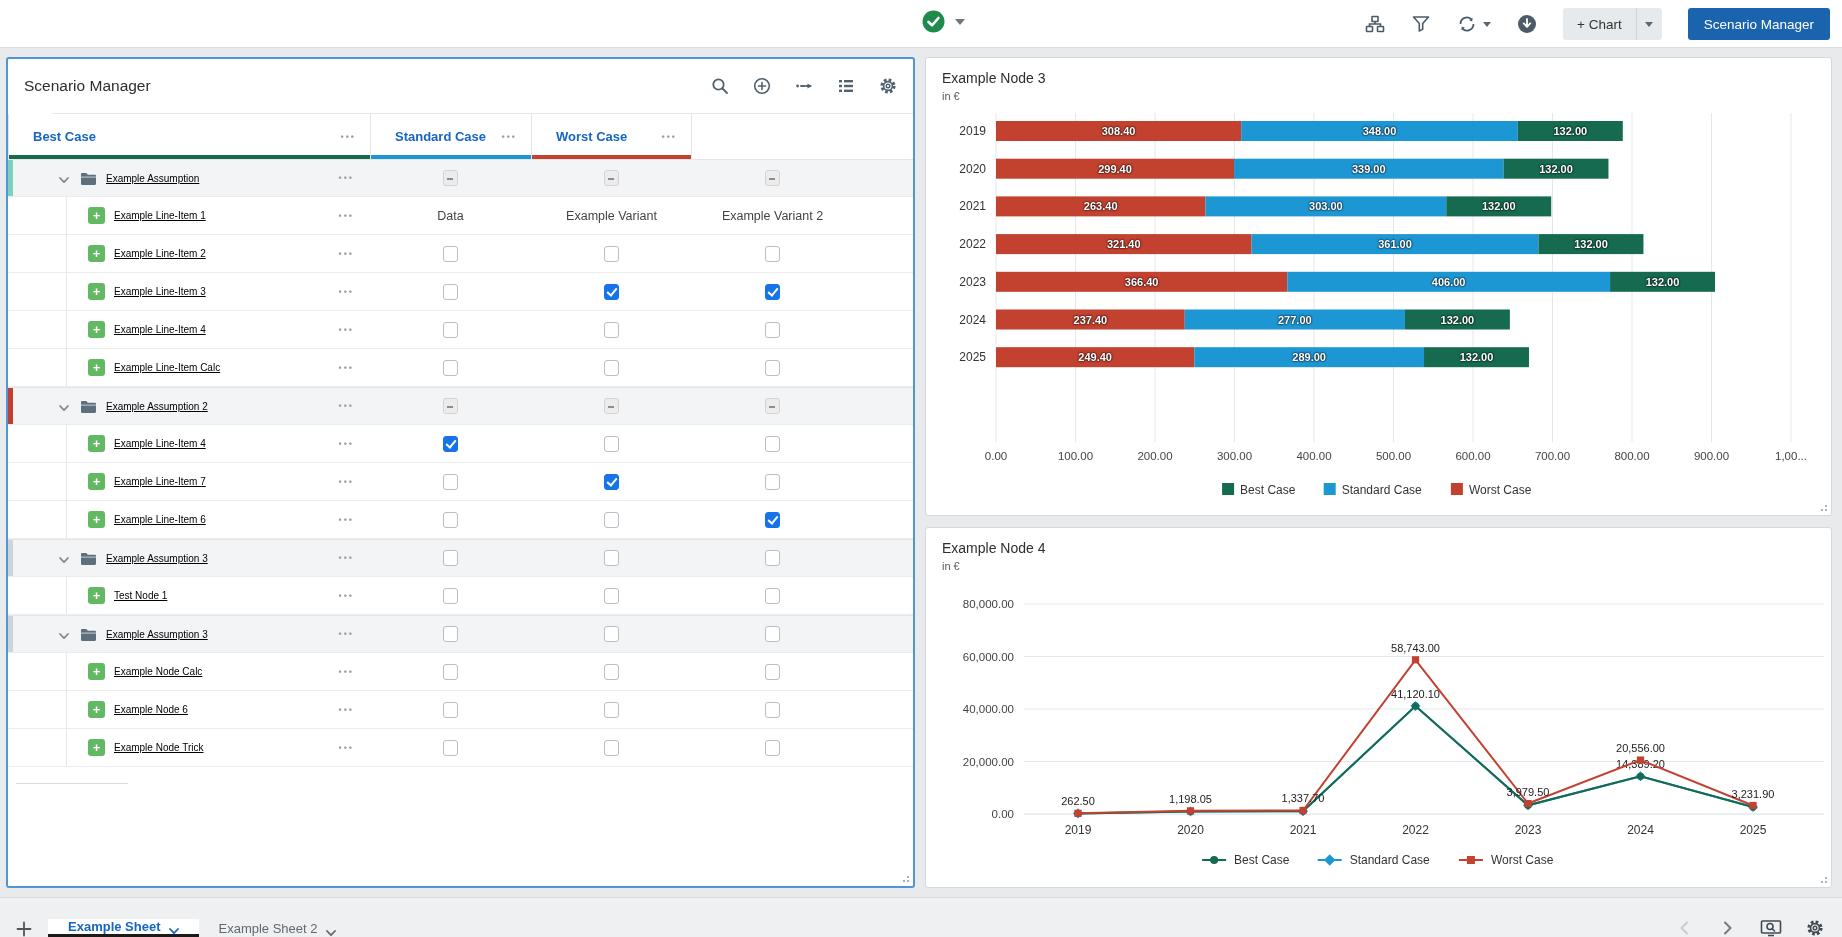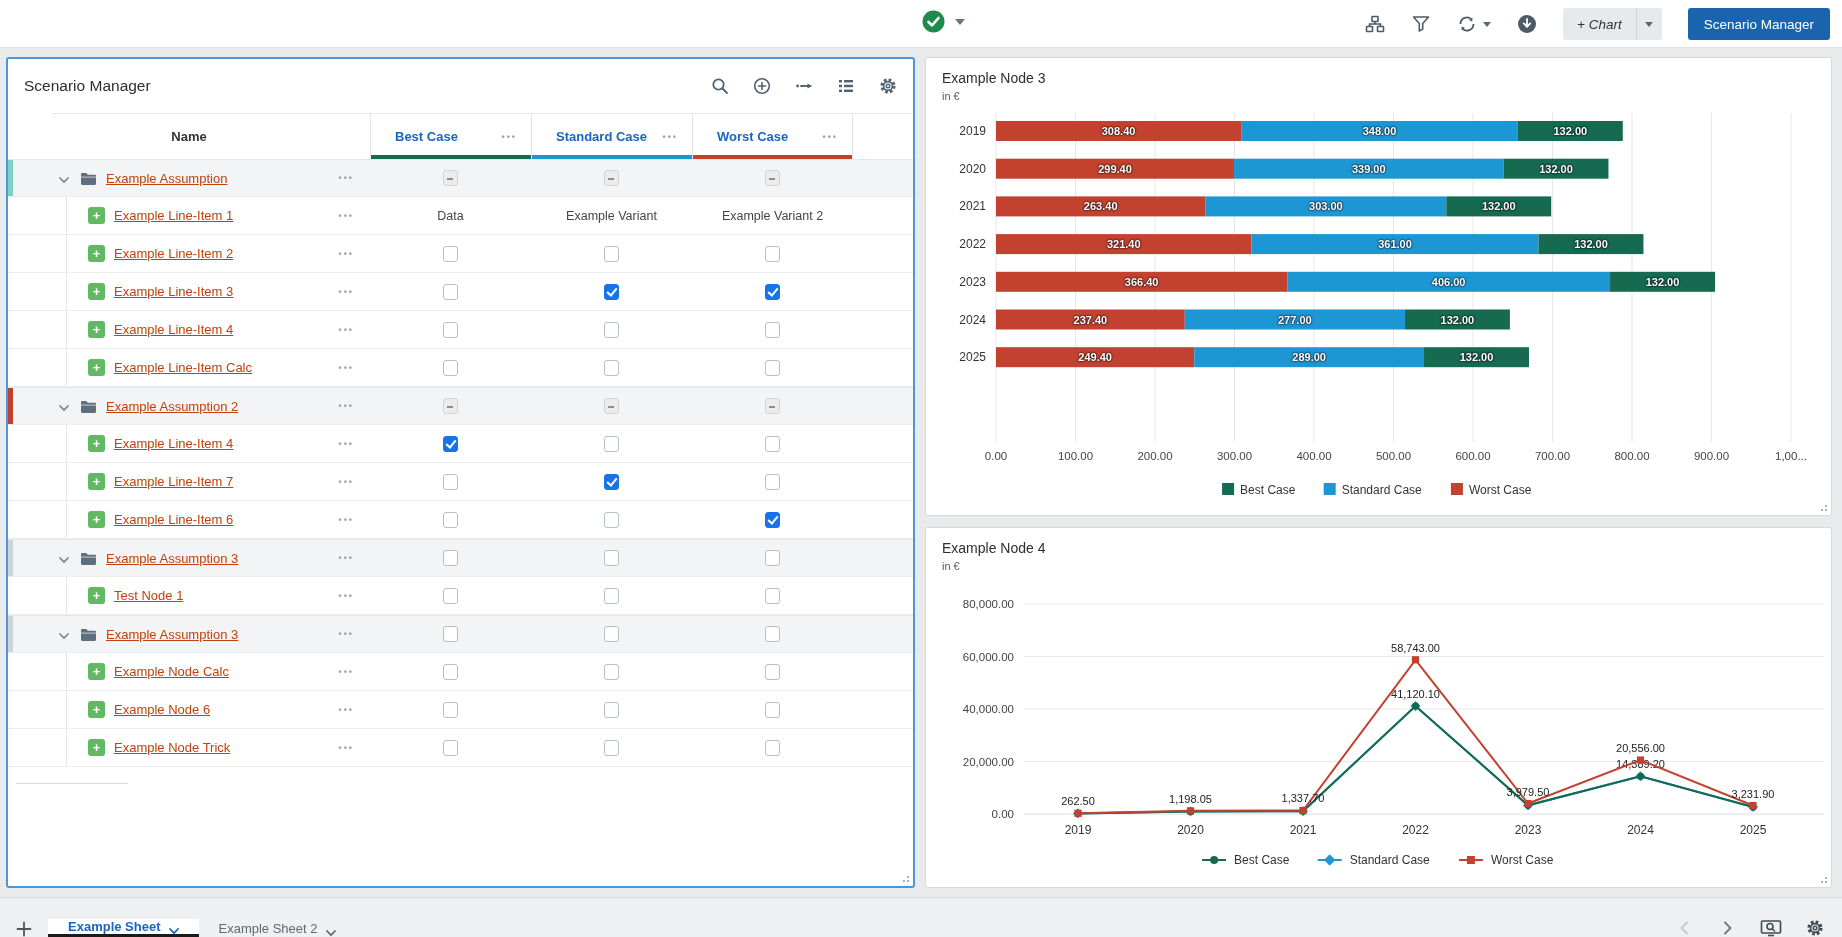--- a/index.html
+++ b/index.html
@@ -11,21 +11,21 @@
   .topbar { position:absolute; top:0; left:0; right:0; height:48px; background:#fff; border-bottom:1px solid #dcdfe1; z-index:5; }
   .title-block { position:absolute; left:16px; top:5px; }
   .project-label { font-size:11px; color:#8d959b; letter-spacing:.4px; }
   .workspace-title { font-size:16px; color:#222; margin-top:2px; }
   .workspace-period { font-size:12px; color:#333; }
   .status-group { position:absolute; left:922px; top:10px; display:flex; align-items:center; gap:10px; cursor:pointer; }
   .topbar-right { position:absolute; right:12px; top:0; height:48px; display:flex; align-items:center; gap:26px; }
   .tb-icon { width:20px; height:20px; color:#4c5b66; cursor:pointer; display:inline-flex; }
   .tb-icon svg { width:100%; height:100%; }
   .refresh-wrap { display:flex; align-items:center; gap:6px; }
-  .btn-chart { display:flex; align-items:stretch; background:#e7eaec; border-radius:3px; overflow:hidden; cursor:pointer; height:32px;font-style:italic; }
+  .btn-chart { display:flex; align-items:stretch; background:#e7eaec; border-radius:3px; overflow:hidden; cursor:pointer; height:32px; }
   .btn-chart-main { padding:0 14px; display:flex; align-items:center; font-size:13.5px; color:#333; }
   .btn-chart-caret { border-left:1px solid #cfd4d7; width:26px; display:flex; align-items:center; justify-content:center; }
   .btn-primary { background:#1a64ad; color:#fff; border:none; border-radius:3px; height:32px; padding:0 16px; font-size:13.5px; font-family:inherit; cursor:pointer; }
   .caret-down { width:0; height:0; border-left:5px solid transparent; border-right:5px solid transparent; border-top:6px solid #5b6770; }
 
   
   .main { position:absolute; top:48px; left:0; right:0; bottom:40px; }
   .card { position:absolute; background:#fff; border:1px solid #d5d9db; border-radius:3px; }
 
   
@@ -51,21 +51,21 @@
   .accent { position:absolute; left:0; top:0; bottom:0; width:5px; }
   .guide { position:absolute; left:58px; top:0; bottom:0; width:1px; background:#e4e6e8; }
   .name-cell { display:flex; align-items:center; height:100%; position:relative; }
   .row.group .name-cell { padding-left:50px; }
   .row.item .name-cell { padding-left:80px; }
   .chev { width:12px; height:12px; color:#7d8a95; margin-right:10px; flex:none; cursor:pointer; }
   .chev svg { width:100%; height:100%; }
   .folder { width:17px; height:15px; margin-right:9px; flex:none; color:#5d6f7d; }
   .folder svg { width:100%; height:100%; }
   .plusbox { width:17px; height:17px; background:#62b863; border-radius:3px; color:#fff; font-size:13px; font-weight:bold; display:flex; align-items:center; justify-content:center; margin-right:9px; flex:none; line-height:1; }
-  .row-link { color:#c2410c; font-size:13px; text-decoration:underline; cursor:pointer; white-space:nowrap; }
+  .row-link { color:#000000; font-size:10px; text-decoration:underline; cursor:pointer; white-space:nowrap; }
   .row-menu { margin-left:auto; margin-right:16px; color:#97a1aa; font-size:9px; letter-spacing:2px; font-weight:bold; cursor:pointer; }
   .cb-cell { display:flex; align-items:center; justify-content:center; }
   .cb { width:15px; height:16px; border:1.5px solid #b7bec5; border-radius:3px; background:#fff; cursor:pointer; position:relative; }
   .cb.checked { background:#1674e8; border-color:#1674e8; }
   .cb.checked::after { content:""; position:absolute; left:4px; top:1.5px; width:4px; height:8px; border:solid #fff; border-width:0 2px 2px 0; transform:rotate(40deg); }
   .cb.indeterminate { background:#ececec; border-color:#d4d4d4; }
   .cb.indeterminate::after { content:""; position:absolute; left:3px; top:6.5px; width:6px; height:2px; background:#8e8e8e; }
   .variant-text { font-size:12.5px; color:#444; text-align:center; width:100%; }
   .mini-divider { width:112px; border-top:1px solid #d9dbdd; margin:16px 0 0 8px; }
   .resize-handle { position:absolute; right:4px; bottom:4px; width:9px; height:9px; cursor:nwse-resize; }
@@ -189,21 +189,20 @@
                 <circle cx="9" cy="9" r="6" stroke-width="3.2" stroke-dasharray="2.6 2.1"></circle>
                 <circle cx="9" cy="9" r="4.4" stroke-width="1.6"></circle>
                 <circle cx="9" cy="9" r="1.8" stroke-width="1.4"></circle>
               </svg>
           </span>
         </span>
       </div>
       <div class="panel-divider"></div>
 
       <div class="thead" id="thead">
-          <div class="th-name">Name</div>
           <div class="th-col">
             <span class="th-label">Best Case</span>
             <span class="th-menu">•••</span>
             <span class="th-bar" style="background: rgb(21, 106, 80);"></span>
           </div>
           <div class="th-col">
             <span class="th-label">Standard Case</span>
             <span class="th-menu">•••</span>
             <span class="th-bar" style="background: rgb(29, 150, 212);"></span>
           </div>

